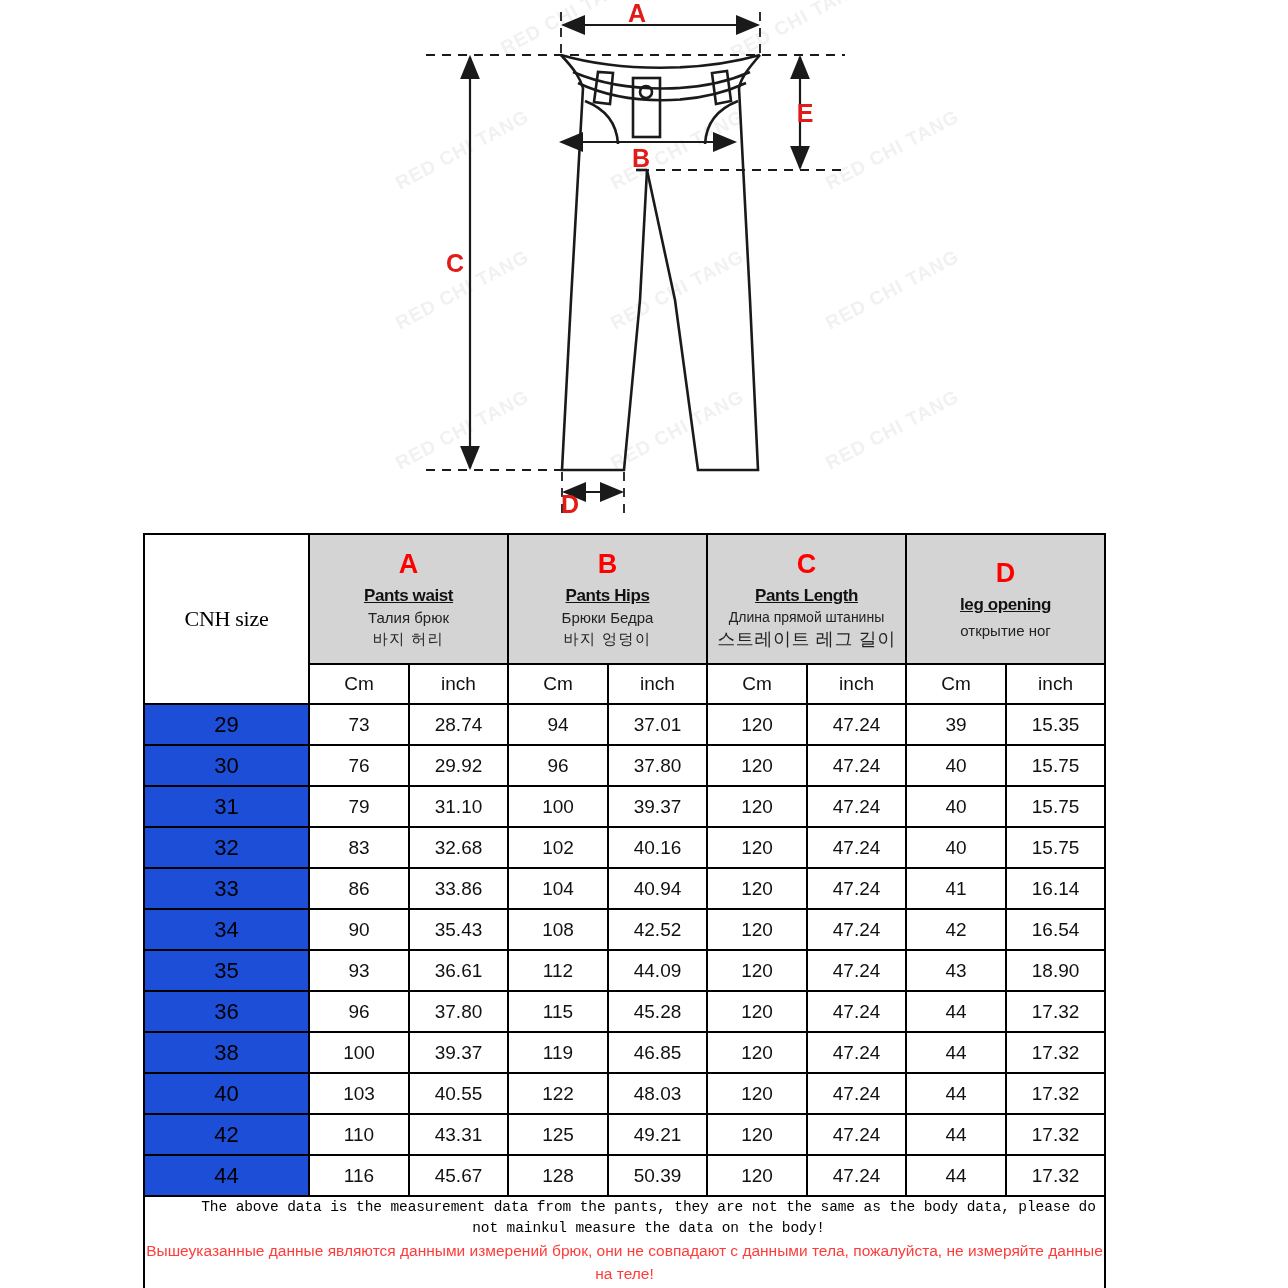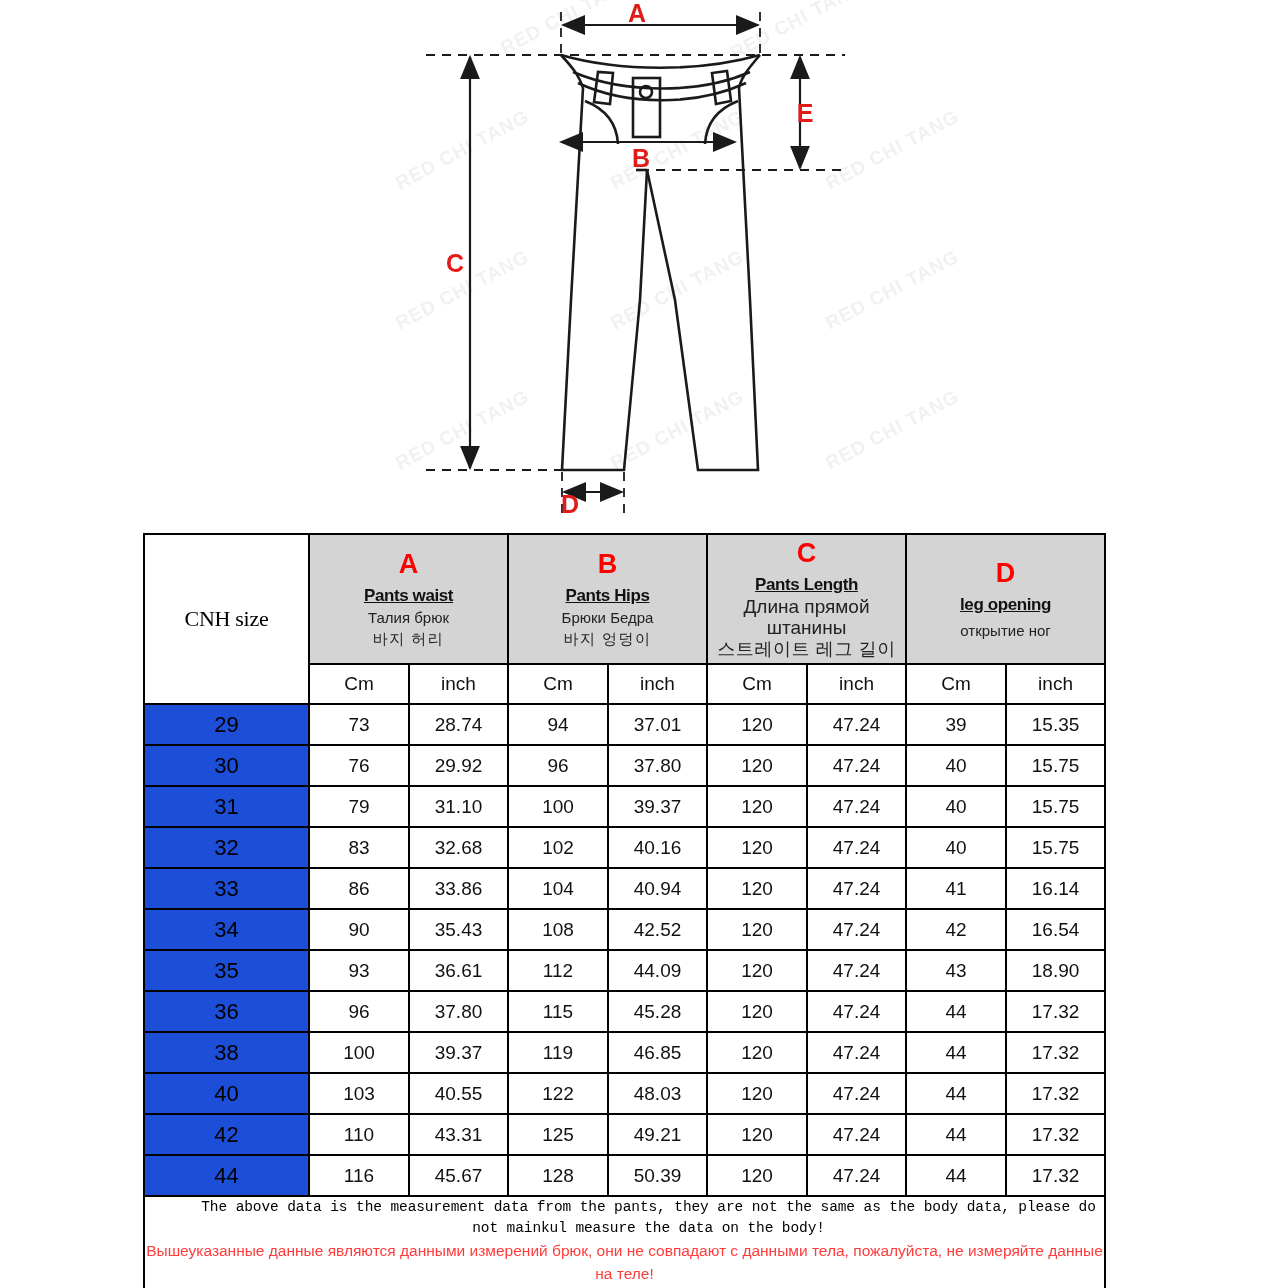--- a/index.html
+++ b/index.html
@@ -80,21 +80,21 @@
     color: #222222;
     font-size: 15px;
     line-height: 21px;
   }
   td.grp-head .kor {
     color: #222222;
     font-size: 15px;
     line-height: 22px;
     letter-spacing: 1.5px;
   }
-  td.grp-head.narrow .rus { font-size: 19px; }
+  td.grp-head.narrow .rus { font-size: 14px; }
   td.grp-head.narrow .kor { font-size: 18px; letter-spacing: 0.6px; }
 
   td.size-head {
     background: #ffffff;
     font-weight: bold;
     font-size: 22px;
     color: #000000;
     letter-spacing: -0.3px;
     font-family: Liberation Serif, serif;
   }

